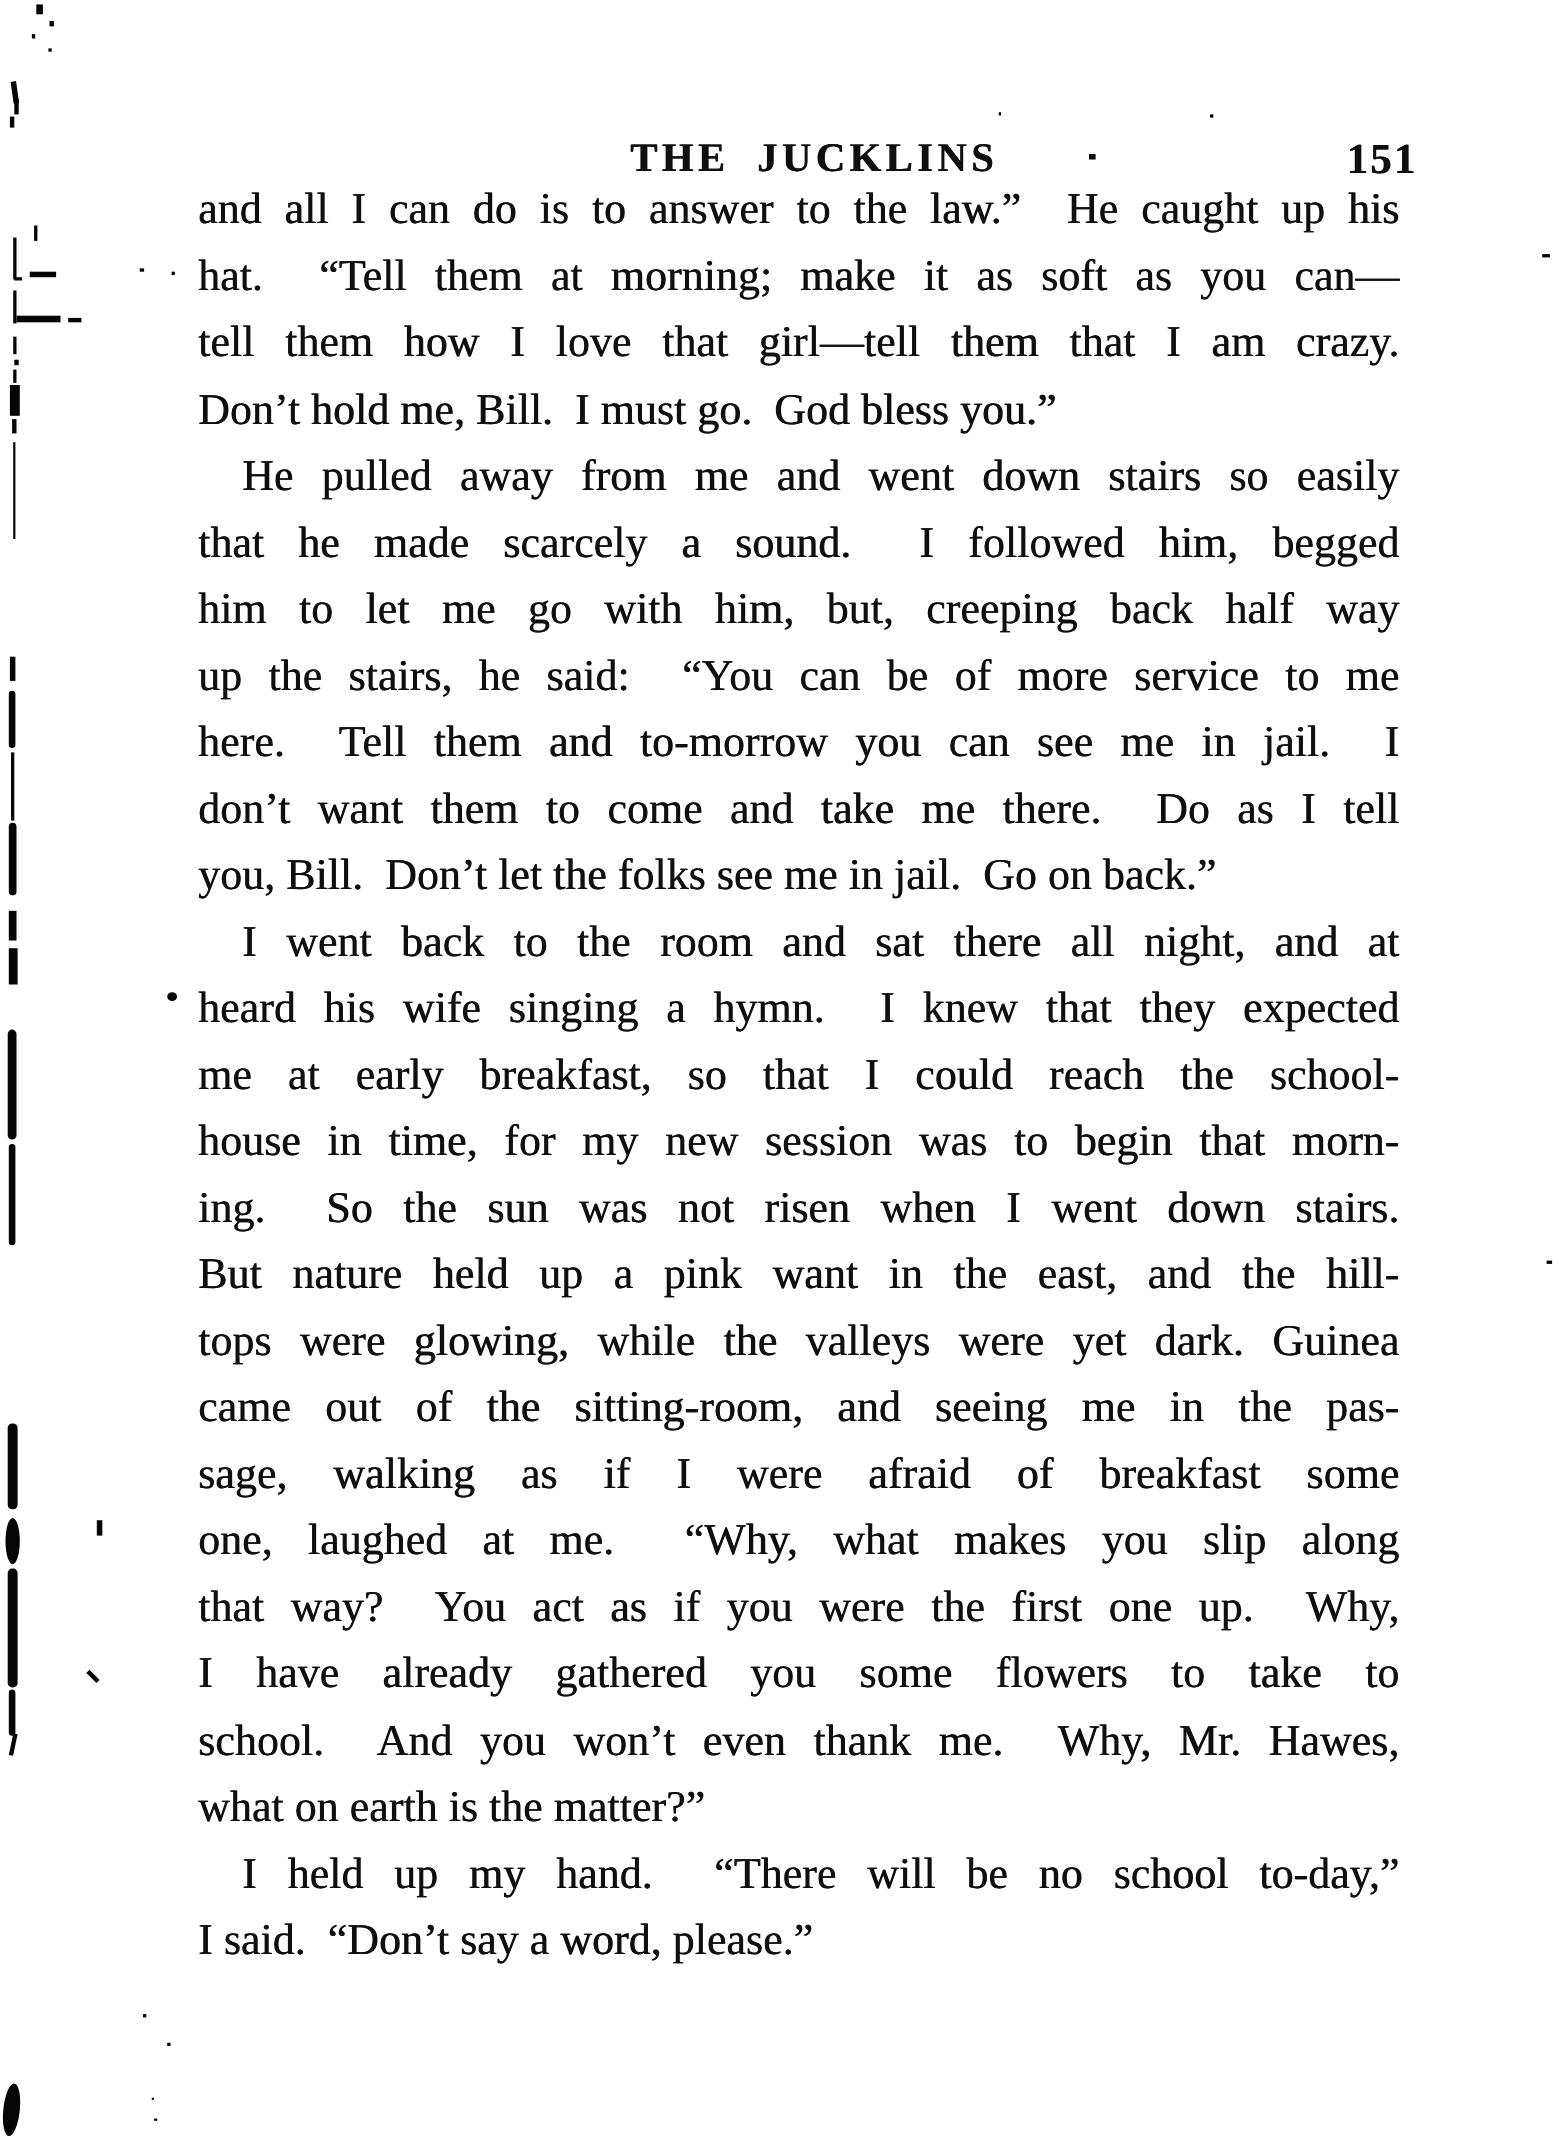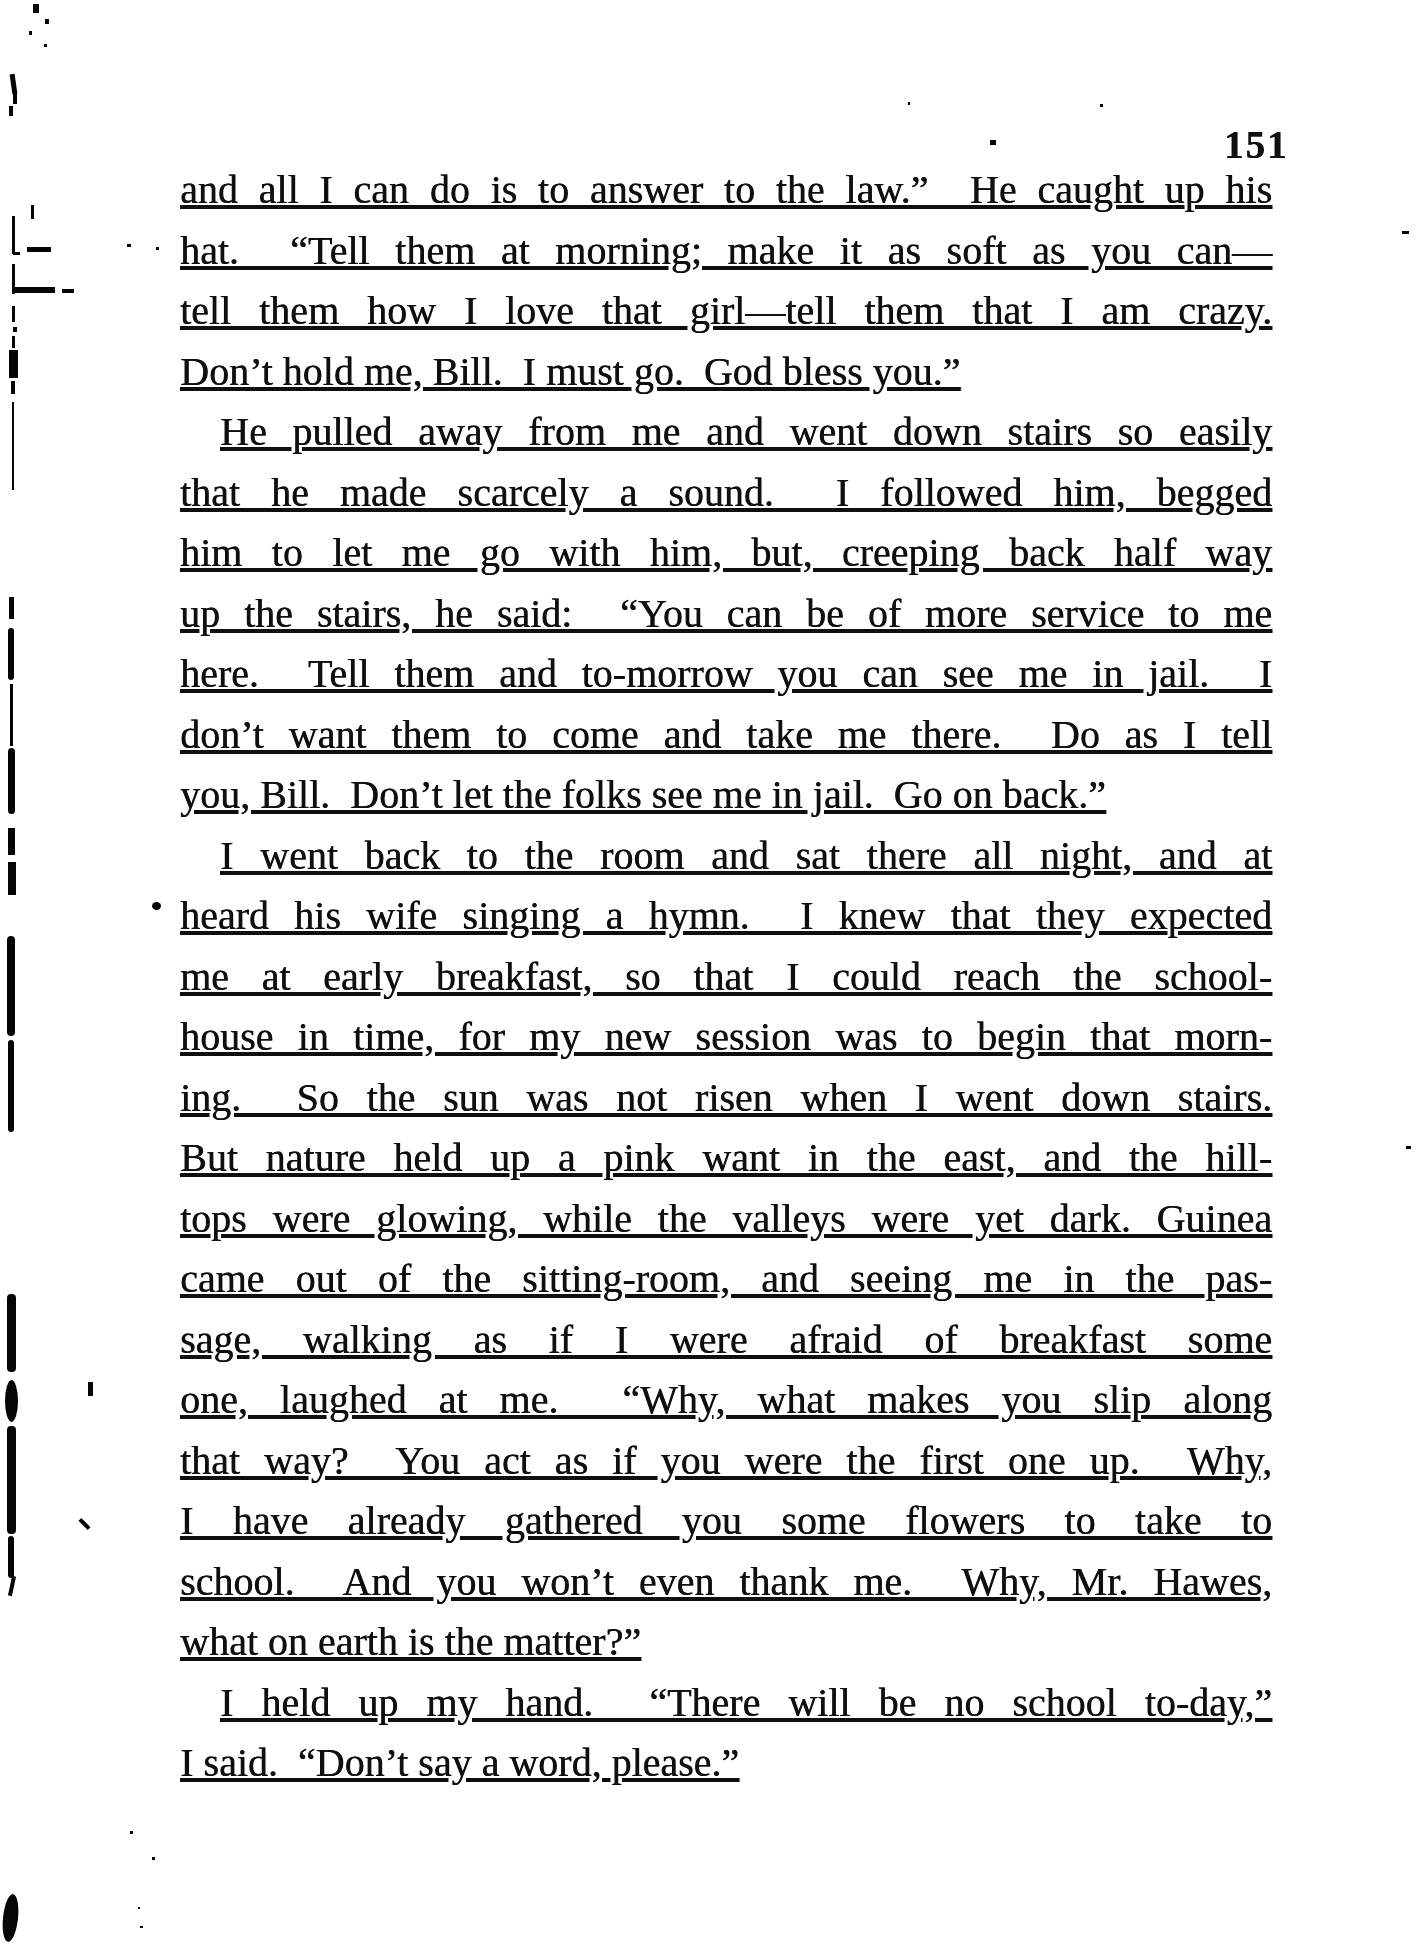--- a/index.html
+++ b/index.html
@@ -21,21 +21,20 @@
   }
   .page-number{
     position:absolute;top:122px;left:1224px;
     font-size:39px;font-weight:bold;letter-spacing:2px;
     text-shadow:0.6px 0 0 currentColor;
   }
   .body-text{
     position:absolute;top:160px;left:180px;width:1092px;
     font-size:40px;line-height:60.5px;
     text-shadow:0.5px 0 0 currentColor;
-    text-decoration:underline;
   }
   .line{
     text-align:justify;
     text-align-last:justify;
     white-space:normal;
   }
   .line.end{text-align-last:left;}
   .line.indent{text-indent:40px;}
   
   .a{position:absolute;background:#050505;display:block;}
@@ -44,20 +43,21 @@
   .rot6{transform:rotate(6deg);}
   .rotm8{transform:rotate(-8deg);}
   .rot12{transform:rotate(12deg);}
   .rot45{transform:rotate(45deg);}
 </style>
 </head>
 <body>
 
 <div class="page">
 
+  <div class="running-title">THE JUCKLINS</div>
   <div class="page-number">151</div>
 
   <div class="body-text">
     <div class="line">and all I can do is to answer to the law.”&nbsp; He caught up his</div>
     <div class="line">hat.&nbsp; “Tell them at morning; make it as soft as you can—</div>
     <div class="line">tell them how I love that girl—tell them that I am crazy.</div>
     <div class="line end">Don’t hold me, Bill.&nbsp; I must go.&nbsp; God bless you.”</div>
 
     <div class="line indent">He pulled away from me and went down stairs so easily</div>
     <div class="line">that he made scarcely a sound.&nbsp; I followed him, begged</div>

